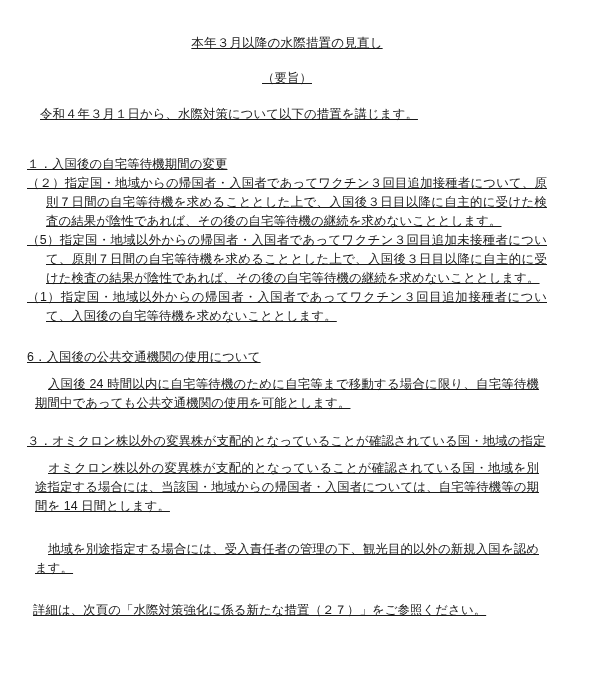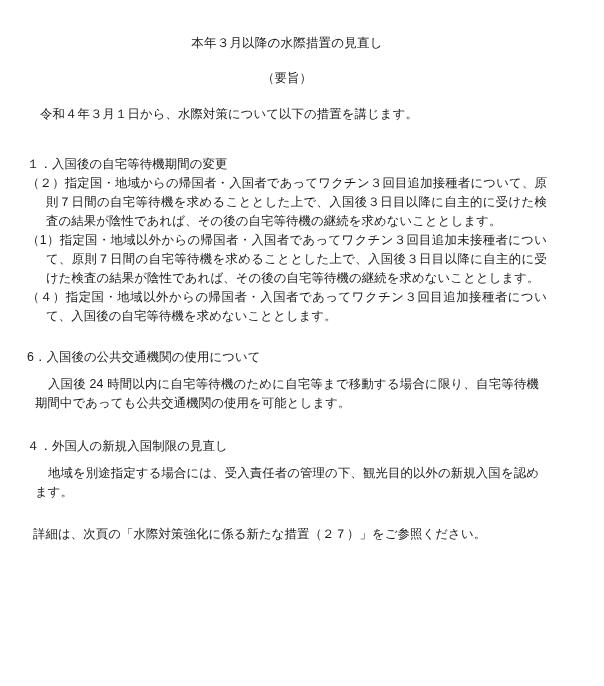--- a/index.html
+++ b/index.html
@@ -16,20 +16,21 @@
   }
   .page {
     box-sizing: border-box;
     width: 576px;
     height: 686px;
     padding: 34px 29px 0 27px;
     font-size: 12.4px;
     line-height: 19px;
     text-align: justify;
     letter-spacing: 0.1px;
+    text-decoration: underline;
   }
   .doc-title {
     text-align: center;
     font-size: 12.6px;
     font-weight: normal;
     margin: 0;
   }
   .doc-subtitle {
     text-align: center;
     margin: 16px;
@@ -75,30 +76,33 @@
 
   <div class="doc-title">本年３月以降の水際措置の見直し</div>
 
   <div class="doc-subtitle">（要旨）</div>
 
   <p class="intro">令和４年３月１日から、水際対策について以下の措置を講じます。</p>
 
   <div class="section first">
     <div class="section-heading">１．入国後の自宅等待機期間の変更</div>
     <p class="hang-item">（２）指定国・地域からの帰国者・入国者であってワクチン３回目追加接種者について、原則７日間の自宅等待機を求めることとした上で、入国後３日目以降に自主的に受けた検査の結果が陰性であれば、その後の自宅等待機の継続を求めないこととします。</p>
-    <p class="hang-item">（1）指定国・地域以外からの帰国者・入国者であってワクチン３回目追加未接種者について、原則７日間の自宅等待機を求めることとした上で、入国後３日目以降に自主的に受けた検査の結果が陰性であれば、その後の自宅等待機の継続を求めないこととします。</p>
-    <p class="hang-item">（４）指定国・地域以外からの帰国者・入国者であってワクチン３回目追加接種者について、入国後の自宅等待機を求めないこととします。</p>
+    <p class="hang-item">（5）指定国・地域以外からの帰国者・入国者であってワクチン３回目追加未接種者について、原則７日間の自宅等待機を求めることとした上で、入国後３日目以降に自主的に受けた検査の結果が陰性であれば、その後の自宅等待機の継続を求めないこととします。</p>
+    <p class="hang-item">（1）指定国・地域以外からの帰国者・入国者であってワクチン３回目追加接種者について、入国後の自宅等待機を求めないこととします。</p>
   </div>
 
   <div class="section">
     <div class="section-heading">6．入国後の公共交通機関の使用について</div>
     <p class="para">入国後 24 時間以内に自宅等待機のために自宅等まで移動する場合に限り、自宅等待機期間中であっても公共交通機関の使用を可能とします。</p>
   </div>
 
+  <div class="section gap-sm">
+    <div class="section-heading">３．オミクロン株以外の変異株が支配的となっていることが確認されている国・地域の指定</div>
+    <p class="para">オミクロン株以外の変異株が支配的となっていることが確認されている国・地域を別途指定する場合には、当該国・地域からの帰国者・入国者については、自宅等待機等の期間を 14 日間とします。</p>
+  </div>
 
   <div class="section gap-lg">
-    <div class="section-heading">４．外国人の新規入国制限の見直し</div>
     <p class="para">地域を別途指定する場合には、受入責任者の管理の下、観光目的以外の新規入国を認めます。</p>
   </div>
 
   <p class="footer-note">詳細は、次頁の「水際対策強化に係る新たな措置（２７）」をご参照ください。</p>
 
 </div>
 
 </body></html>

